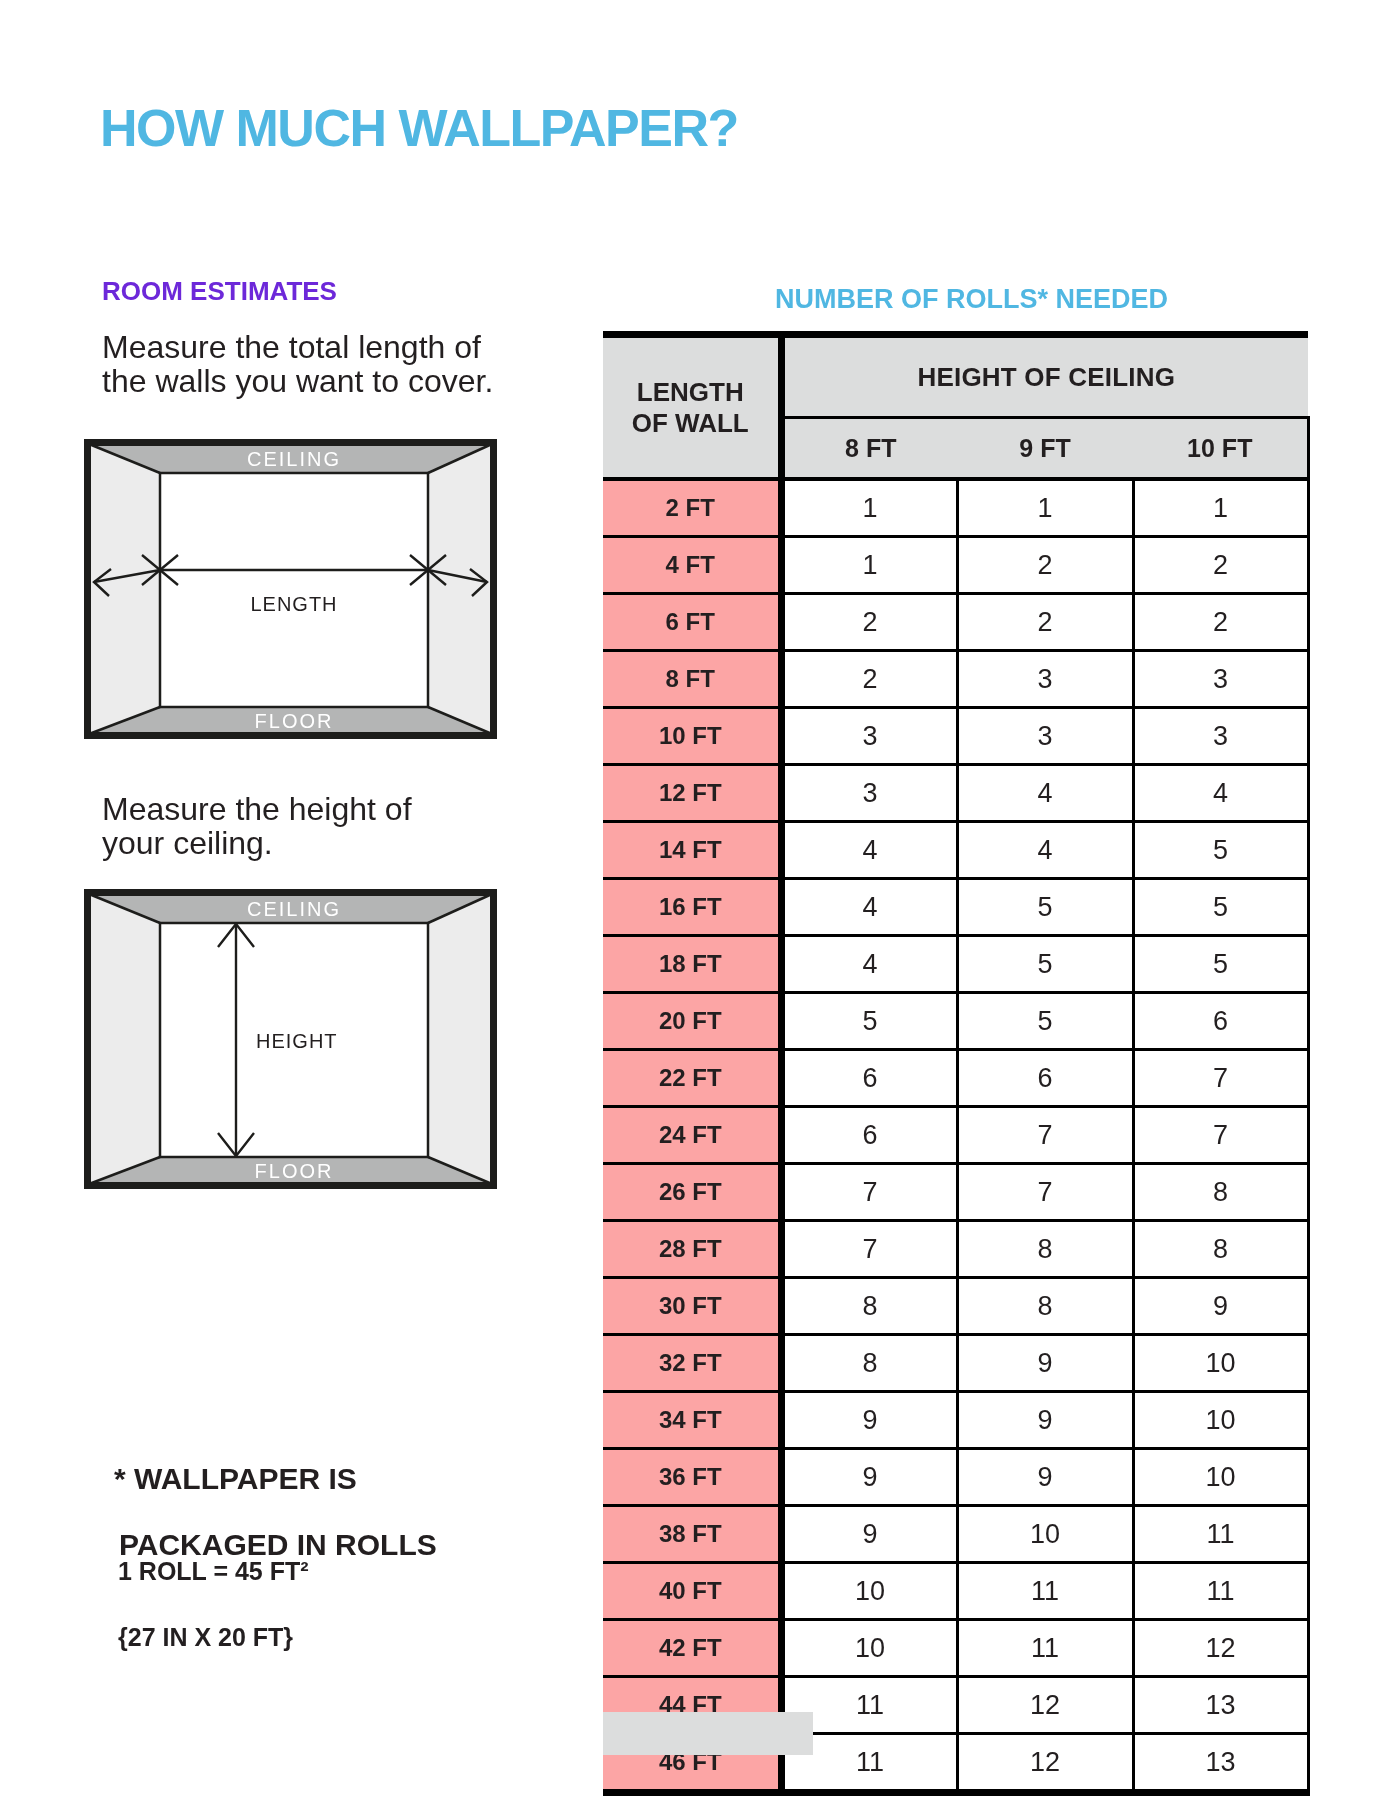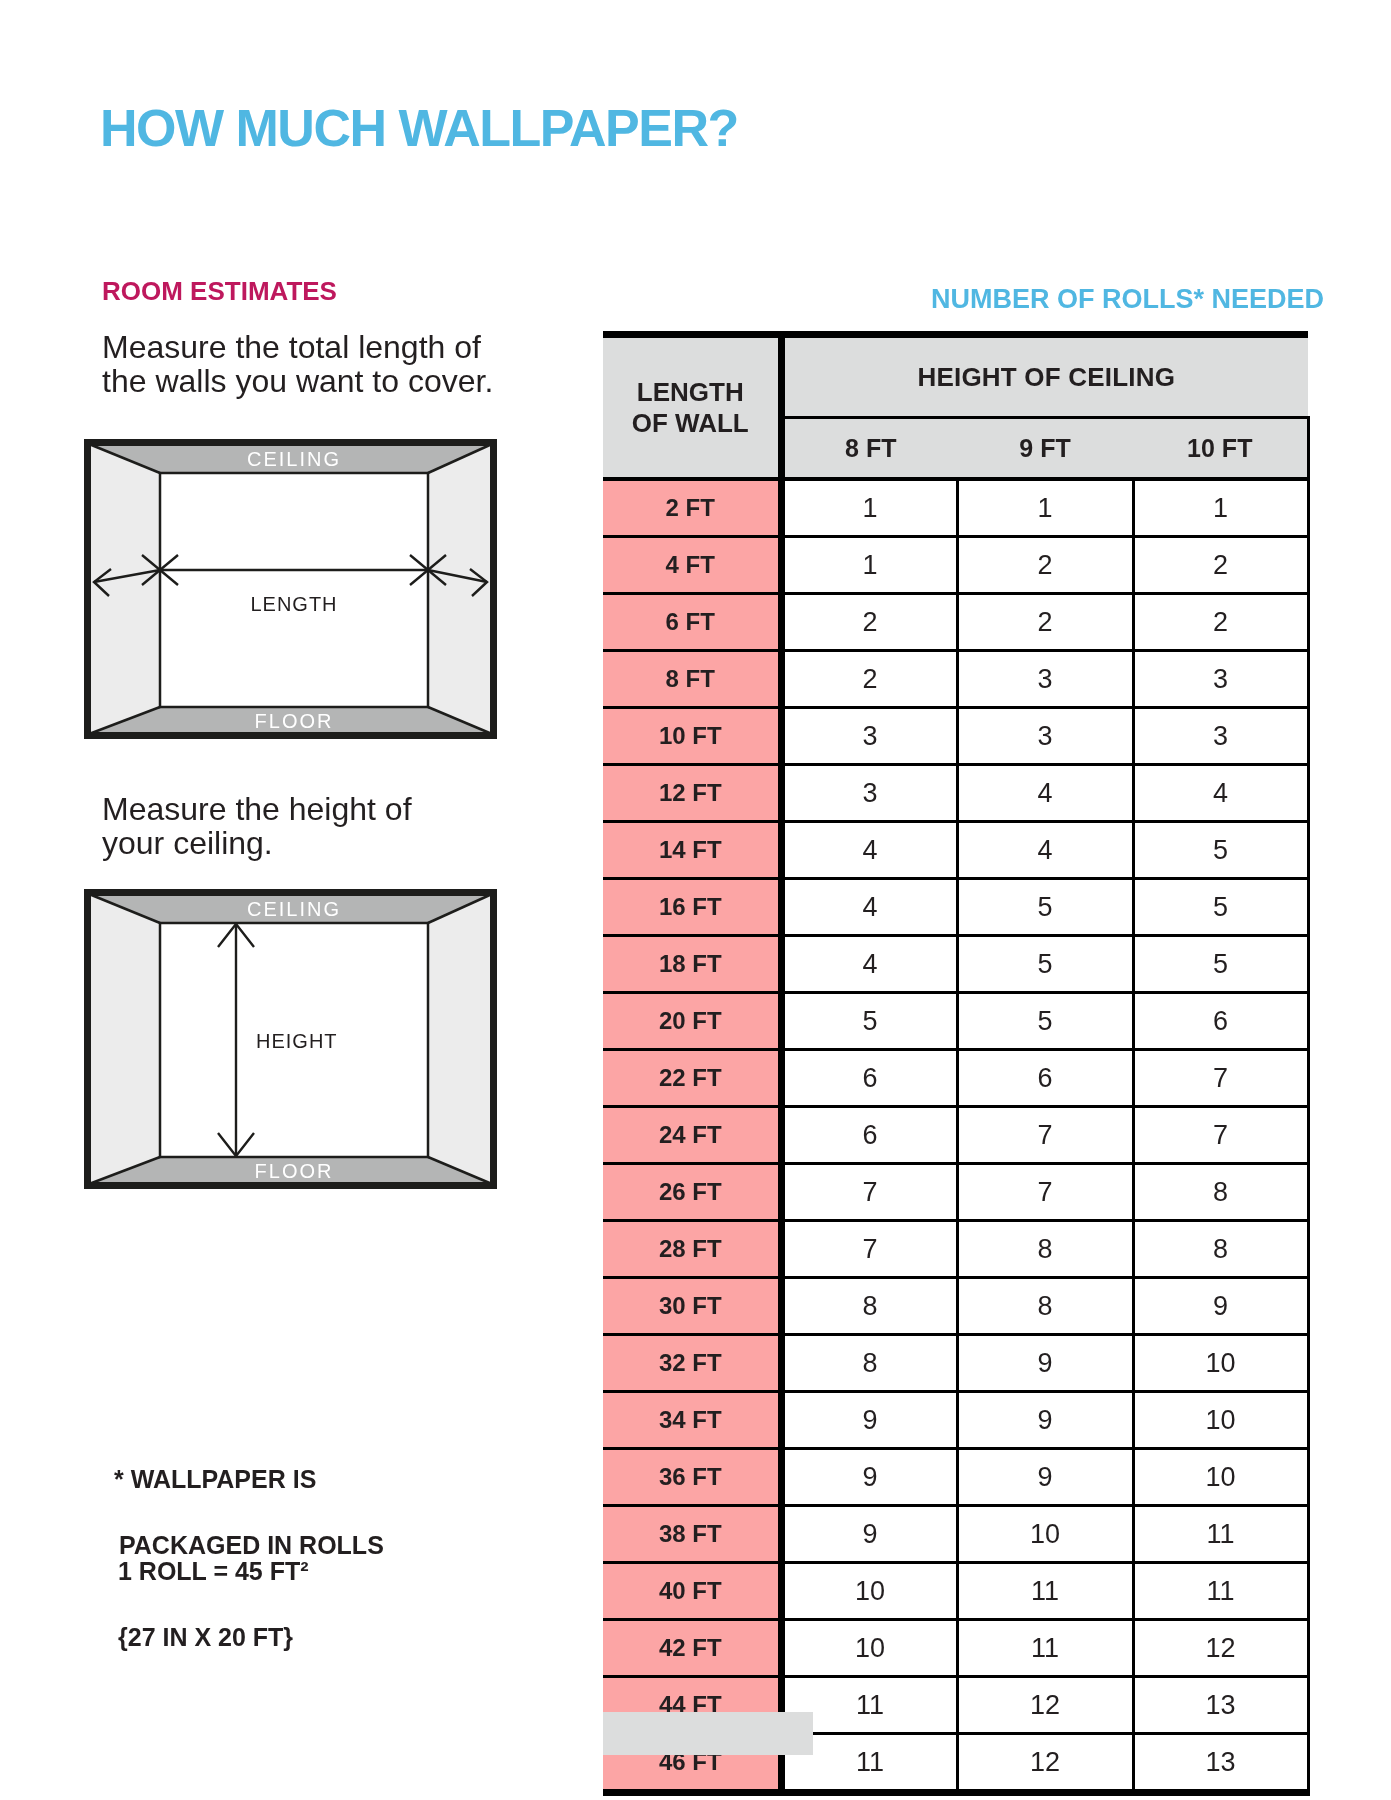--- a/index.html
+++ b/index.html
@@ -3,35 +3,35 @@
 <meta charset="utf-8">
 <style>
   html,body{margin:0;padding:0;background:#fff;}
   .page{position:relative;width:1391px;height:1800px;background:#ffffff;overflow:hidden;
         font-family:"Liberation Sans",sans-serif;color:#231f20;}
   .abs{position:absolute;}
   h1,h2,p,div{margin:0;padding:16px;}
 
   #title{left:84px;top:82px;font-size:52px;font-weight:bold;color:#50b7e2;letter-spacing:-1.5px;}
 
-  #room-heading{left:86px;top:260px;font-size:26px;font-weight:bold;color:#be185d;text-align:center;}
+  #room-heading{left:86px;top:260px;font-size:26px;font-weight:bold;color:#6d28d9;text-align:center;}
   .body-text{font-size:32px;line-height:34px;white-space:pre-line;color:#231f20;}
   #p1{left:86px;top:314px;}
   #p2{left:86px;top:776px;}
   #p3{left:86px;top:1226px;}
 
   #diagram1{left:84px;top:439px;}
   #diagram2{left:84px;top:889px;}
   .diagram-text{font-family:"Liberation Sans",sans-serif;}
 
-  #footnote{left:82px;top:1430px;font-size:25px;line-height:34px;font-weight:bold;}
+  #footnote{left:82px;top:1430px;font-size:30px;line-height:34px;font-weight:bold;}
   #footnote .indent{padding-left:21px;}
   #rollinfo{left:86px;top:1522px;font-size:25px;line-height:34px;font-weight:bold;}
 
-  #chart-heading{left:603px;top:268px;width:705px;text-align:right;
+  #chart-heading{left:603px;top:268px;width:705px;text-align:center;
                  font-size:27px;font-weight:bold;color:#50b7e2;}
 
   #rolls-table{position:absolute;left:603px;top:331px;width:705px;
                border-collapse:collapse;table-layout:fixed;
                border-top:7px solid #000;border-bottom:7px solid #000;}
   #rolls-table th,#rolls-table td{padding:0;text-align:center;vertical-align:middle;}
   .gray{background:#dcdddd;}
   .wall-header{font-size:26px;font-weight:bold;line-height:31px;white-space:pre-line;
                border-right:7px solid #000;border-bottom:4px solid #000;}
   .span-header{height:78px;font-size:26px;font-weight:bold;letter-spacing:0.2px;

